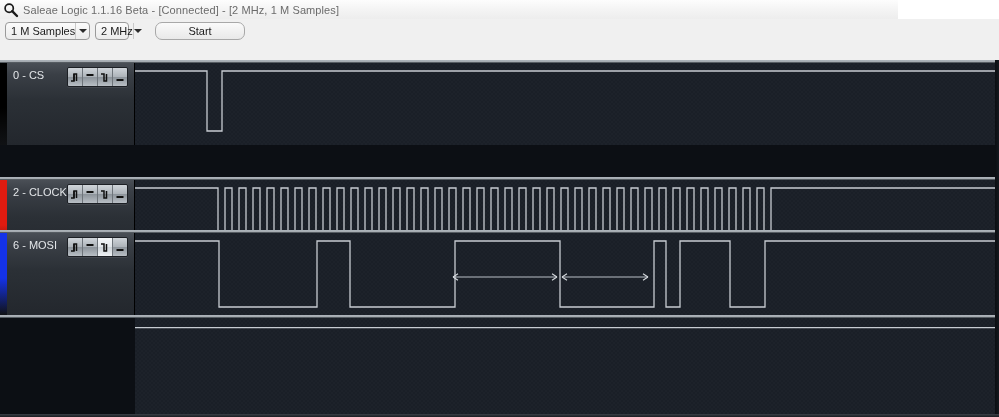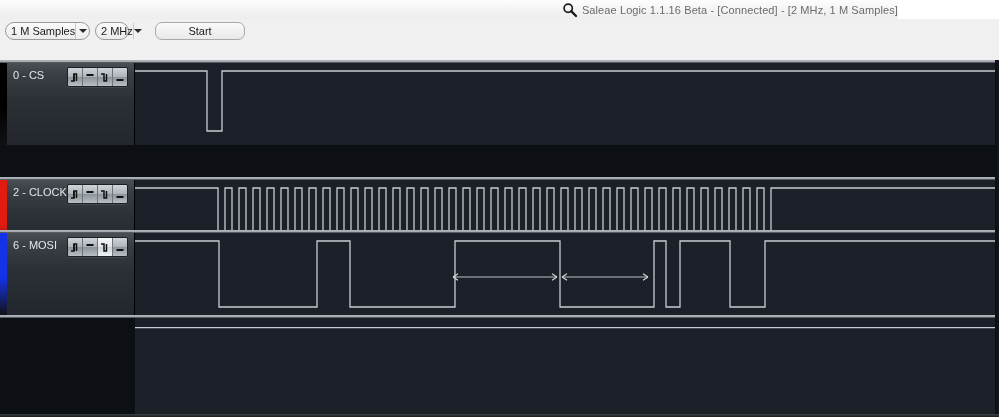--- a/index.html
+++ b/index.html
@@ -2,31 +2,31 @@
 <html><head>
 <meta charset="utf-8">
 <style>
   html,body{margin:0;padding:0;background:#fff;}
   body{width:999px;height:417px;overflow:hidden;
        font-family:"Liberation Sans",sans-serif;}
 
   
   #titlebar{position:absolute;left:0;top:0;width:898px;height:19px;
     background:linear-gradient(to bottom,#fdfdfd 0%,#f4f4f4 50%,#ededed 100%);
-    border-bottom:1px solid #e2e2e2;display:flex;align-items:center;justify-content:flex-end;}
+    border-bottom:1px solid #e2e2e2;display:flex;align-items:center;}
   #app-icon{width:16px;height:16px;margin-left:3px;margin-right:4px;position:relative;flex:none;}
   #app-icon svg{display:block;}
   #title-text{font-size:11px;color:#6b6b6b;letter-spacing:.1px;white-space:nowrap;}
 
   
   #toolbar{position:absolute;left:0;top:19px;width:999px;height:41px;
     background:#f0f0f0;border-bottom:1px solid #dcdcdc;}
   .tb-combo{position:absolute;top:3px;height:18px;
     background:linear-gradient(to bottom,#fbfbfb,#ebebeb);
-    border:1px solid #9a9a9a;border-radius:9px;
+    border:1px solid #9a9a9a;border-radius:4px;
     display:flex;align-items:center;box-sizing:border-box;}
   .tb-combo .cval{font-size:11px;color:#1a1a1a;padding-left:5px;flex:1;white-space:nowrap;}
   .tb-combo .carrow{width:17px;height:100%;display:flex;align-items:center;justify-content:center;
     border-left:1px solid #c9c9c9;}
   .tb-combo .carrow i{display:block;width:0;height:0;border-left:4px solid transparent;
     border-right:4px solid transparent;border-top:4px solid #2b2b2b;}
   #combo-samples{left:5px;width:85px;}
   #combo-rate{left:95px;width:34px;}
   #btn-start{position:absolute;left:155px;top:3px;width:90px;height:18px;
     background:linear-gradient(to bottom,#fafafa,#e9e9e9);

